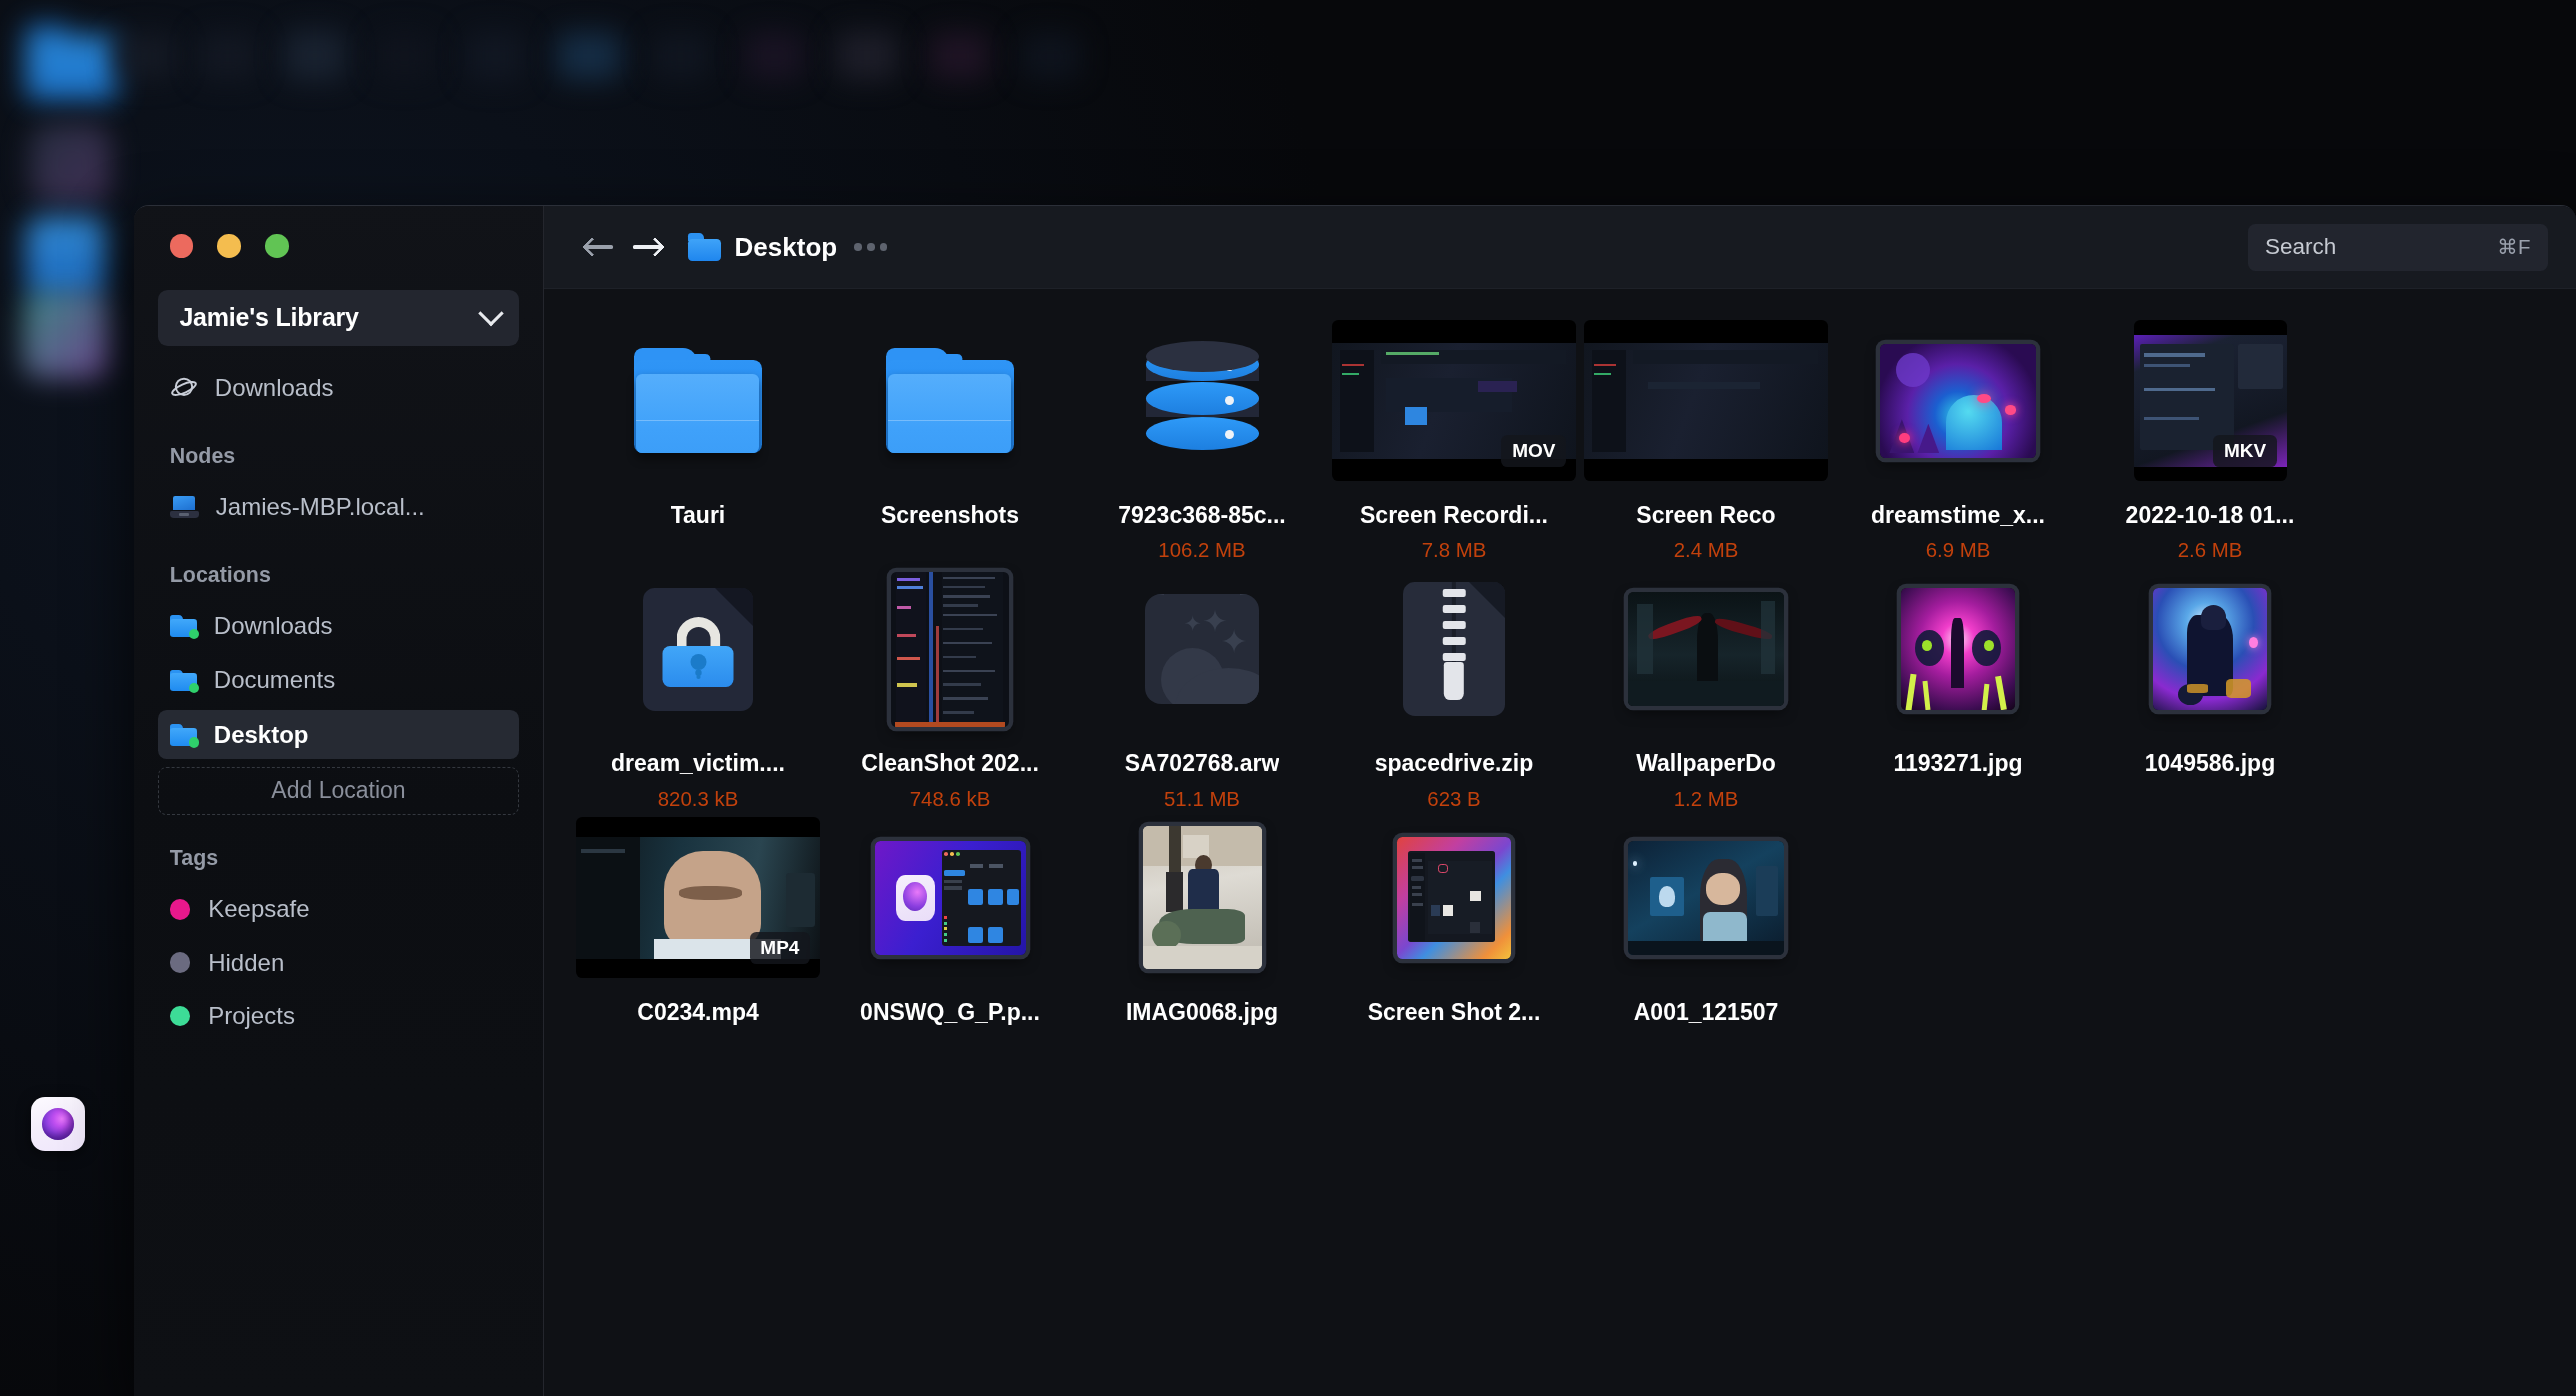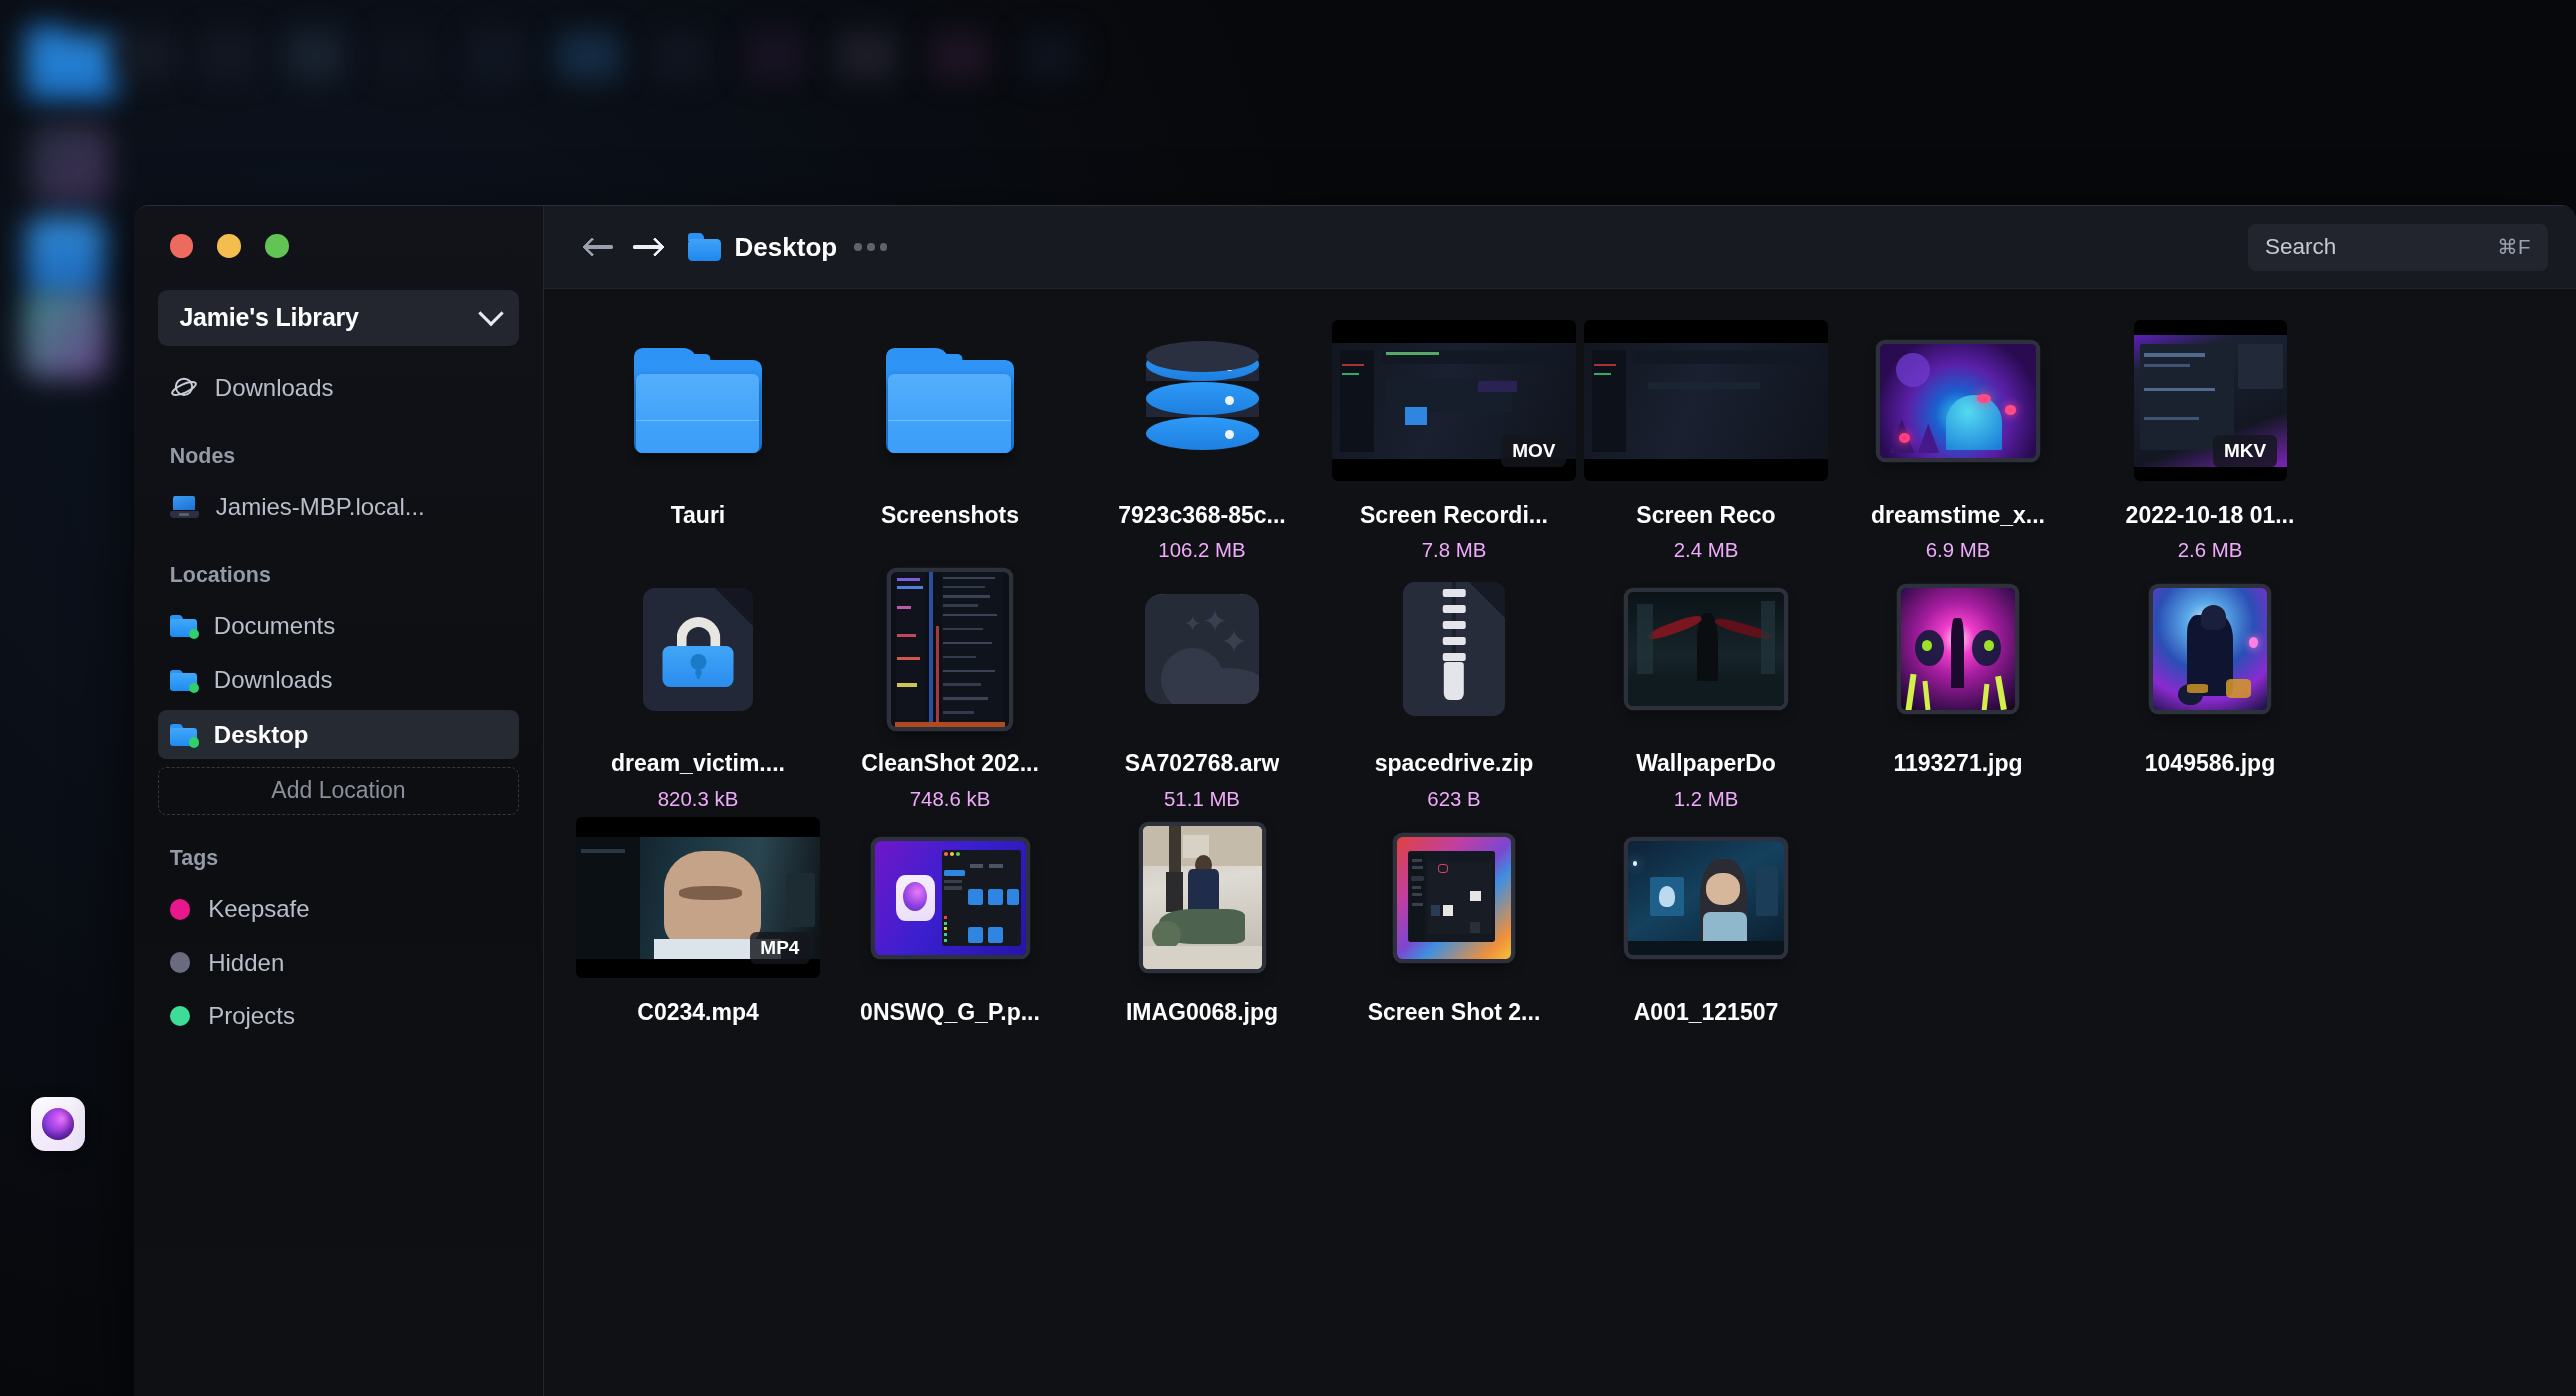--- a/index.html
+++ b/index.html
@@ -142,21 +142,21 @@
 
   
   #grid{ flex:1; padding:25px 0 0 28px; display:flex; flex-wrap:wrap;
      align-content:flex-start; overflow:hidden; }
   .cell{ width:252px; padding:6.4px 4.3px 0; display:flex; flex-direction:column;
      align-items:center; }
   .thumb{ height:161px; width:100%; display:flex; align-items:center; justify-content:center;
      position:relative; }
   .fname{ margin-top:20.4px; color:#ffffff; font-size:23px; font-weight:700;
      max-width:225px; white-space:nowrap; overflow:hidden; text-overflow:clip; text-align:center;}
-  .fsize{ margin-top:10.7px; color:#f0abfc; font-size:20.4px; text-align:center; }
+  .fsize{ margin-top:10.7px; color:#c2410c; font-size:20.4px; text-align:center; }
 
   
   .folder-lg{ position:relative; width:128px;height:105px; }
   .folder-lg .tab{ position:absolute;top:0;left:0;width:63px;height:25px;border-radius:8.6px 14px 0 0;
      background:#2e93f5; }
   .folder-lg .tab:after{content:"";position:absolute;right:-11.8px;top:5.4px;width:23.6px;height:19px;
      background:#2e93f5;border-radius:0 7.5px 0 0;transform:skewX(-22deg);}
   .folder-lg .back{ position:absolute;top:11.8px;left:0;width:128px;height:93px;border-radius:8.6px;
      background:linear-gradient(180deg,#2f95f6,#2187ef); }
   .folder-lg .front{ position:absolute;top:26px;left:2.1px;width:123px;height:79px;border-radius:6.4px;
@@ -290,29 +290,29 @@
       <span class="nav-label">Jamies-MBP.local...</span>
     </div>
 
     <div class="section-title">Locations</div>
     <div class="nav-row">
       <span class="sb-folder">
           <span class="tab"></span>
           <span class="body"></span>
           <span class="dot"></span>
         </span>
-      <span class="nav-label">Documents</span>
+      <span class="nav-label">Downloads</span>
     </div>
     <div class="nav-row">
       <span class="sb-folder">
           <span class="tab"></span>
           <span class="body"></span>
           <span class="dot"></span>
         </span>
-      <span class="nav-label">Downloads</span>
+      <span class="nav-label">Documents</span>
     </div>
     <div class="nav-row selected">
       <span class="sb-folder">
           <span class="tab"></span>
           <span class="body"></span>
           <span class="dot"></span>
         </span>
       <span class="nav-label">Desktop</span>
     </div>
     <div class="dashed-btn">Add Location</div>

